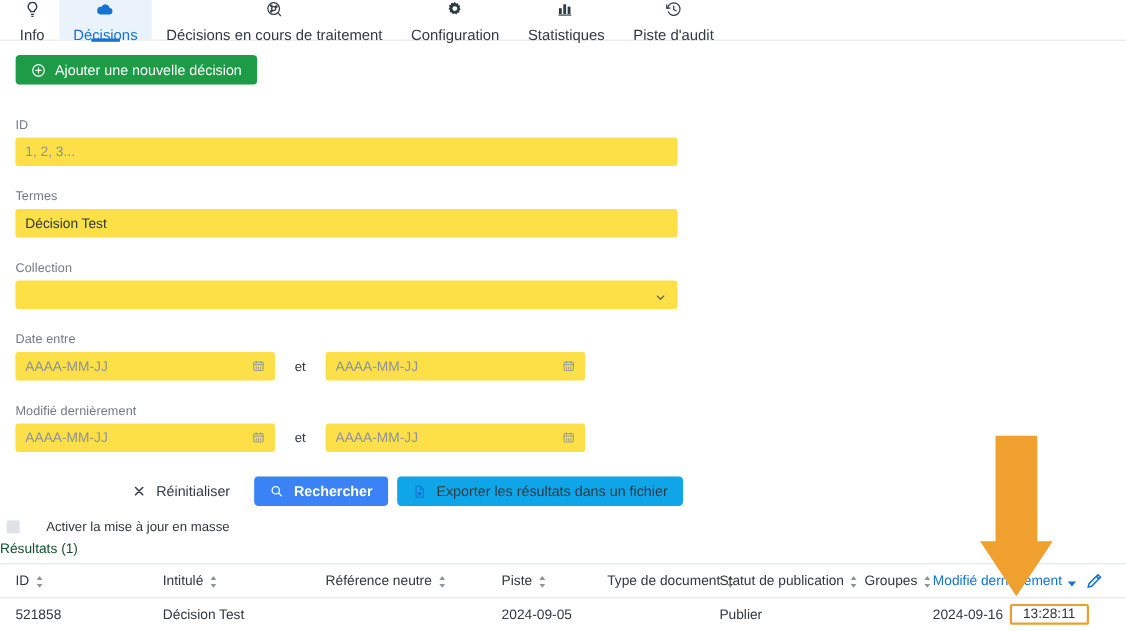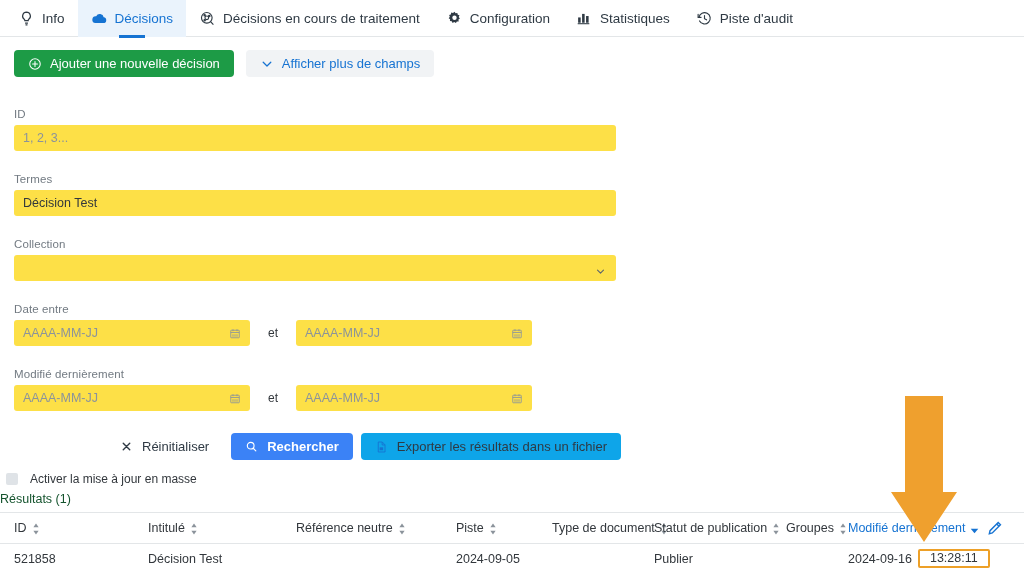--- a/index.html
+++ b/index.html
@@ -16,21 +16,21 @@
   .tabbar {
     position: absolute; left: 0; top: 0; width: 1024px; height: 37px;
     display: flex; align-items: center; gap: 0px;
     border-bottom: 1px solid #e3e6e8;
     background: #ffffff;
   }
   .tab {
     display: flex; align-items: center; gap: 7px;
     height: 37px; padding: 0 13px;
     font-size: 13.5px; color: #2f3a44; white-space: nowrap;
-    position: relative; cursor: pointer;
+    position: relative; cursor: pointer; flex-direction: column;
   }
   .tab:first-child { padding-left: 18px; }
   .tab.active { background: #eaf3fc; color: #1673d2; }
   .tab.active .tab-label { color: #1673d2; font-weight: 400; }
   .tab.active::after {
     content: ""; position: absolute; left: 50%; transform: translateX(-50%);
     bottom: -1px; width: 26px; height: 3px; background: #1673d2;
   }
   .tab .ico { width: 17px; height: 17px; display: block; flex: none; }
 
@@ -60,21 +60,21 @@
   .field { margin-bottom: 22px; }
   .selwrap { position: relative; }
   .selwrap .chev { position: absolute; right: 10px; top: 8px; width: 11px; height: 11px; pointer-events: none; }
   .daterow { display: flex; align-items: center; gap: 0; }
   .dateitem { position: relative; width: 236px; }
   .dateitem .cal { position: absolute; right: 9px; top: 6px; width: 12px; height: 13px; pointer-events: none; }
   .etlbl { font-size: 12px; color: #32373c; width: 46px; text-align: center; flex: none; }
 
   .formbtns { position: absolute; left: 106px; top: 433px; display: flex; align-items: center; gap: 8px; }
 
-  .bulkrow { position: absolute; left: 6px; top: 472px; display: flex; align-items: center; gap: 12px; justify-content: space-between; }
+  .bulkrow { position: absolute; left: 6px; top: 472px; display: flex; align-items: center; gap: 24px; justify-content: space-between; }
   .cbx { width: 12px; height: 12px; border-radius: 2px; background: #dfe3e7; display: block; flex: none; cursor: pointer; }
   .bulklbl { font-size: 12px; color: #32373c; }
 
   .resultslbl { position: absolute; left: 0px; top: 492px; font-size: 12.5px; color: #14532d; }
 
   
   .table { position: absolute; left: 0; top: 512px; width: 1024px; }
   .thead {
     display: flex; align-items: center; height: 32px;
     border-top: 1px solid #e3e6e8; border-bottom: 1px solid #e3e6e8;
@@ -185,28 +185,20 @@
     <div class="btn btn-green">
       <span class="ico">
         <svg viewBox="0 0 24 24" width="14" height="14" fill="none" stroke="#ffffff" stroke-width="1.8" stroke-linecap="round">
           <circle cx="12" cy="12" r="9"></circle>
             <path d="M12 7.8v8.4M7.8 12h8.4"></path>
         </svg>
       </span>
       <span>Ajouter une nouvelle décision</span>
     </div>
 
-    <div class="btn btn-lightblue">
-      <span class="ico">
-        <svg viewBox="0 0 24 24" width="14" height="14" fill="none" stroke="#1673d2" stroke-width="2.2" stroke-linecap="round" stroke-linejoin="round">
-          <path d="M5.5 9l6.5 6.4L18.5 9"></path>
-        </svg>
-      </span>
-      <span>Afficher plus de champs</span>
-    </div>
   </div>
 
   <div class="form">
 
     <div class="field">
       <div class="fieldlabel">ID</div>
       <input class="inp" type="text" value="" placeholder="1, 2, 3..." style="">
     </div>
 
     <div class="field">

